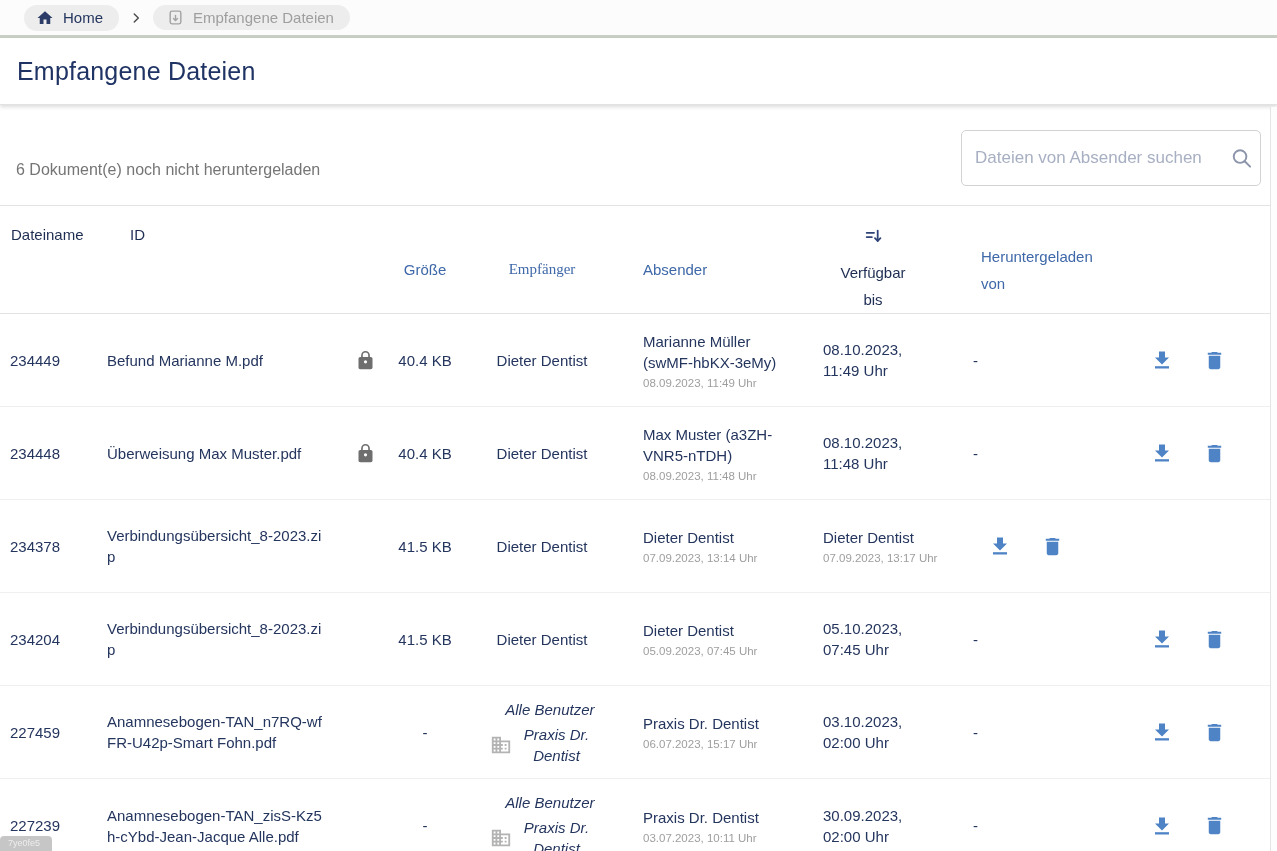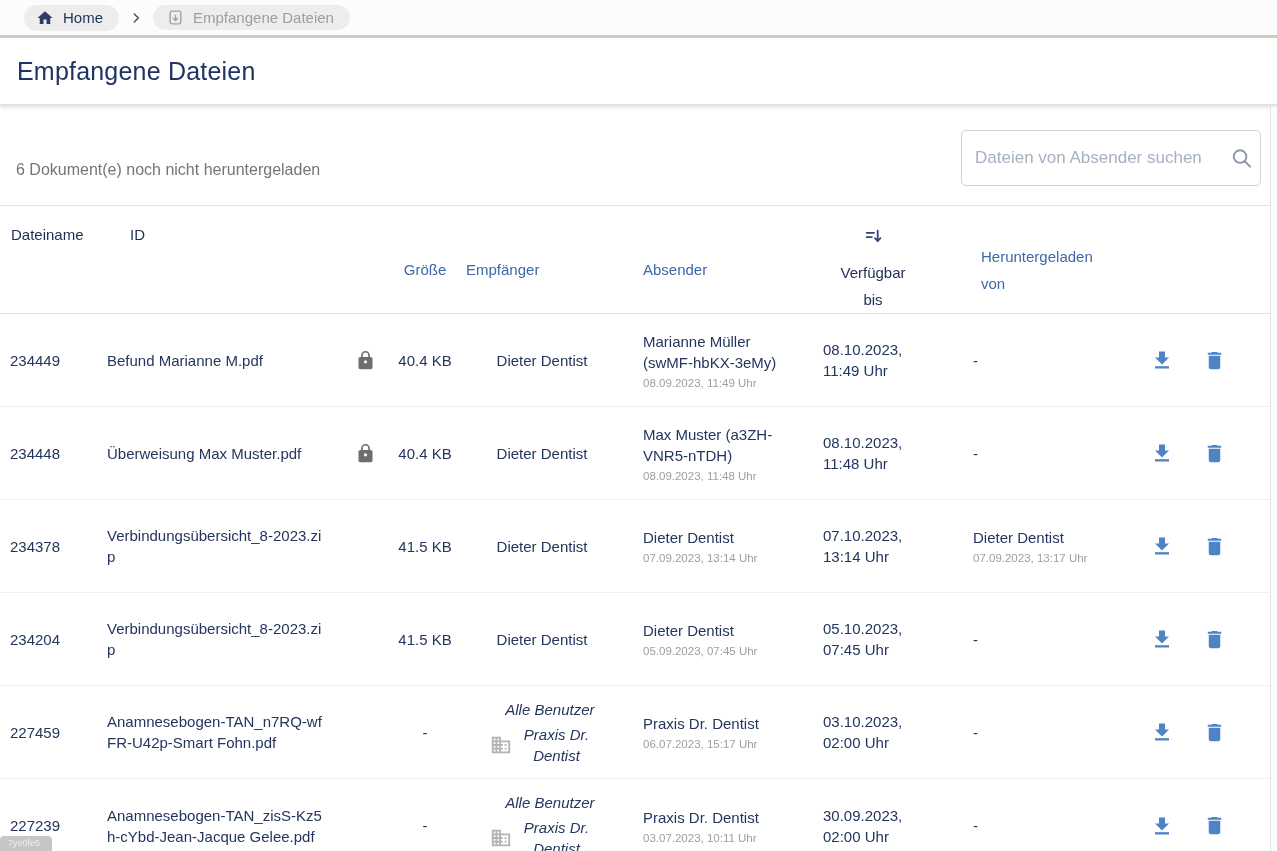--- a/index.html
+++ b/index.html
@@ -89,21 +89,21 @@
   .thead {
     min-height: 90px;
     border-bottom: 1px solid #e3e3e3;
     font-size: 15px;
   }
   .th { padding-top: 20px; color: #1e2d52; background: none; border: none; font-size: 15px; font-family: "Liberation Sans", sans-serif; text-align: left; }
   .th-link { color: #3e68a8; cursor: pointer; }
   .th-id { padding-left: 34px; }
   .th-file { padding-left: 11px; }
   .th-size { text-align: center; cursor: pointer; }
-  .th-recip { text-align: left; cursor: pointer; }
+  .th-recip { text-align: center; cursor: pointer; font-family: Liberation Serif, serif; }
   .th-sender { padding-left: 25px; cursor: pointer; }
   .th-avail { display: flex; justify-content: center; align-items: flex-start; cursor: pointer; }
   .th-avail-inner { display: flex; align-items: center; gap: 12px; flex-direction: column; }
   .th-avail-text { width: 74px; text-align: center; line-height: 27px; }
   .th-dl { padding-left: 33px; cursor: pointer; }
   .th-dl-text { width: 125px; line-height: 27px; }
 
   .trow {
     min-height: 93px;
     align-items: center;
@@ -295,21 +295,20 @@
   <div class="trow">
     <div class="td td-id">234378</div>
     <div class="td td-file">Verbindungsübersicht_8-2023.zip</div>
     <div class="td td-lock"></div>
     <div class="td td-size">41.5 KB</div>
     <div class="td td-recip">Dieter Dentist</div>
     <div class="td td-sender">
       <div>Dieter Dentist</div>
       <div class="sub-date">07.09.2023, 13:14 Uhr</div>
     </div>
-    <div class="td td-avail">07.10.2023, 13:14 Uhr</div>
     <div class="td td-dl">
       <div>Dieter Dentist</div>
       <div class="sub-date">07.09.2023, 13:17 Uhr</div>
     </div>
     <div class="td td-actions">
       <button class="icon-btn">
         <svg width="24" height="24" viewBox="0 0 24 24" fill="#4e83c6">
             <path d="M19 9.5h-4v-6H9v6H5l7 7 7-7z"></path>
             <rect x="5" y="18.2" width="14" height="2.3"></rect>
           </svg>
@@ -383,21 +382,21 @@
       <button class="icon-btn">
         <svg width="23" height="23" viewBox="0 0 24 24" fill="#4e83c6">
             <path d="M6 19c0 1.1.9 2 2 2h8c1.1 0 2-.9 2-2V7H6v12zM19 4h-3.5l-1-1h-5l-1 1H5v2h14V4z"></path>
           </svg>
       </button>
     </div>
   </div>
 
   <div class="trow">
     <div class="td td-id">227239</div>
-    <div class="td td-file">Anamnesebogen-TAN_zisS-Kz5h-cYbd-Jean-Jacque Gelee.pdf</div>
+    <div class="td td-file">Anamnesebogen-TAN_zisS-Kz5h-cYbd-Jean-Jacque Alle.pdf</div>
     <div class="td td-lock"></div>
     <div class="td td-size">-</div>
     <div class="td td-recip">
       <div class="recip-all">
         <div>Alle Benutzer</div>
         <div class="recip-line2">
           <span style="display:inline-flex">
             <svg width="22" height="22" viewBox="0 0 24 24" fill="#b3b3b3">
                 <path d="M12 7V3H2v18h20V7H12zM6 19H4v-2h2v2zm0-4H4v-2h2v2zm0-4H4V9h2v2zm0-4H4V5h2v2zm4 12H8v-2h2v2zm0-4H8v-2h2v2zm0-4H8V9h2v2zm0-4H8V5h2v2zm10 12h-8v-2h2v-2h-2v-2h2v-2h-2V9h8v10zm-2-8h-2v2h2v-2zm0 4h-2v2h2v-2z"></path>
               </svg>

